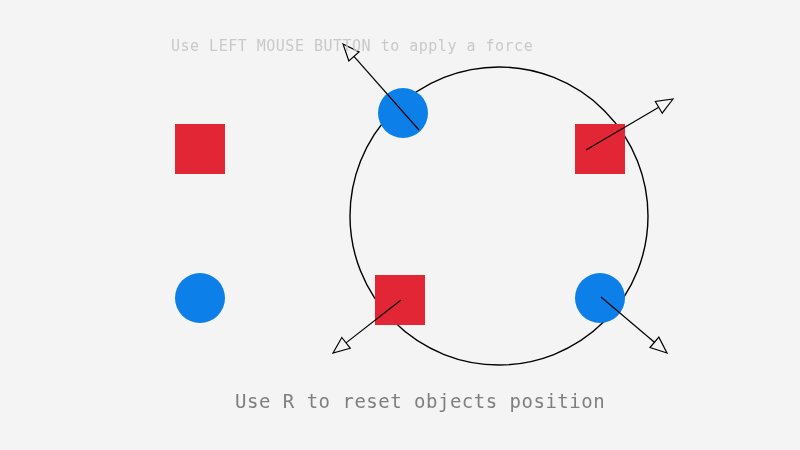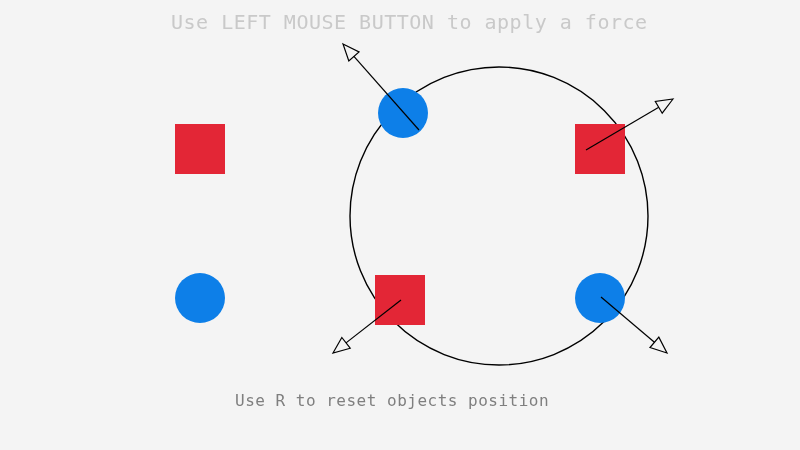--- a/index.html
+++ b/index.html
@@ -25,29 +25,29 @@
   }
   .hint {
     position: absolute;
     white-space: pre;
     font-family: "DejaVu Sans Mono", "Liberation Mono", monospace;
     letter-spacing: 0.5px;
     user-select: none;
   }
   #hint-top {
     left: 171px;
-    top: 12px;
-    font-size: 20px;
+    top: 36px;
+    font-size: 15px;
     line-height: 20px;
     color: #c9c9c9;
   }
   #hint-bottom {
     left: 235px;
     top: 391px;
-    font-size: 16px;
+    font-size: 19px;
     line-height: 20px;
     color: #7f7f7f;
   }
 </style>
 </head>
 <body>
 
 <div id="stage">
 
   <svg id="scene-svg" viewBox="0 0 800 450" xmlns="http://www.w3.org/2000/svg">

